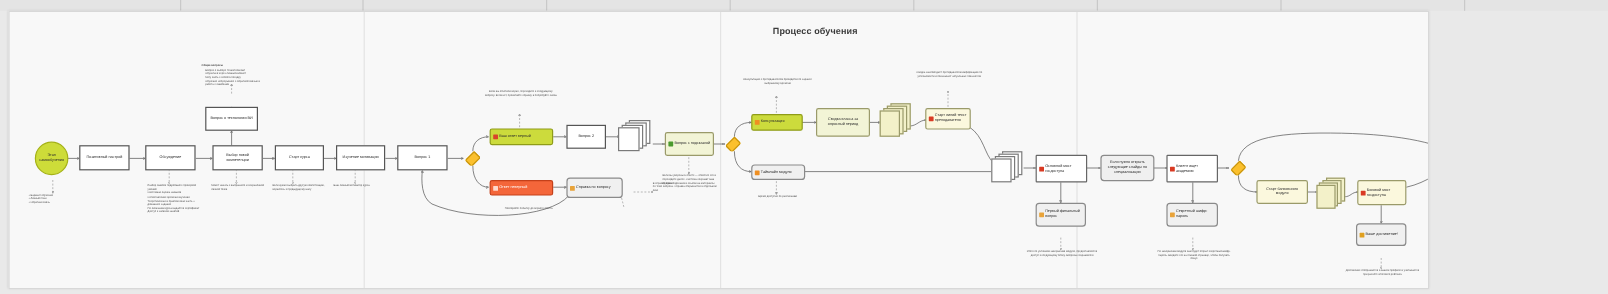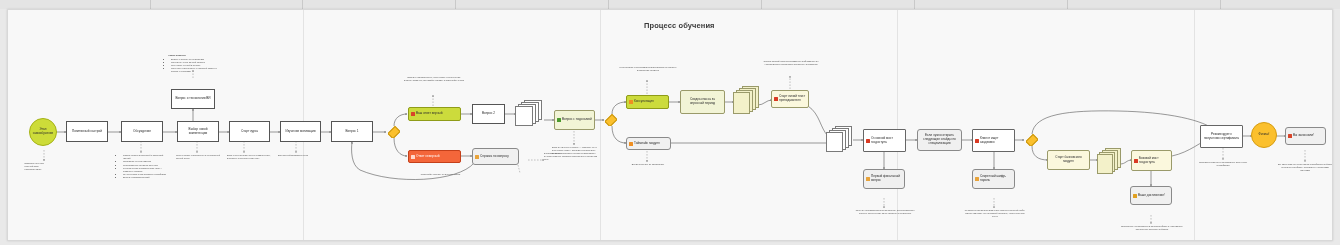--- a/index.html
+++ b/index.html
@@ -17,21 +17,21 @@
     position: absolute; left: 0; top: 0; width: 1340px; height: 9px;
     background: #e4e4e4;
   }
   .ruler .tick {
     position: absolute; top: 0; width: 1px; height: 9px; background: #c9c9c9;
   }
 
   
   .canvas {
     position: absolute; left: 7px; top: 9px;
-    width: 1326px; height: 232px;
+    width: 1184px; height: 232px;
     background: #f8f8f8;
     border: 1px solid #d8d8d8;
     box-shadow: 0 0 2px rgba(0,0,0,0.12);
     overflow: hidden;
   }
   .page-seam {
     position: absolute; top: 0; width: 1px; height: 232px;
     background: #e3e3e3;
   }
 

